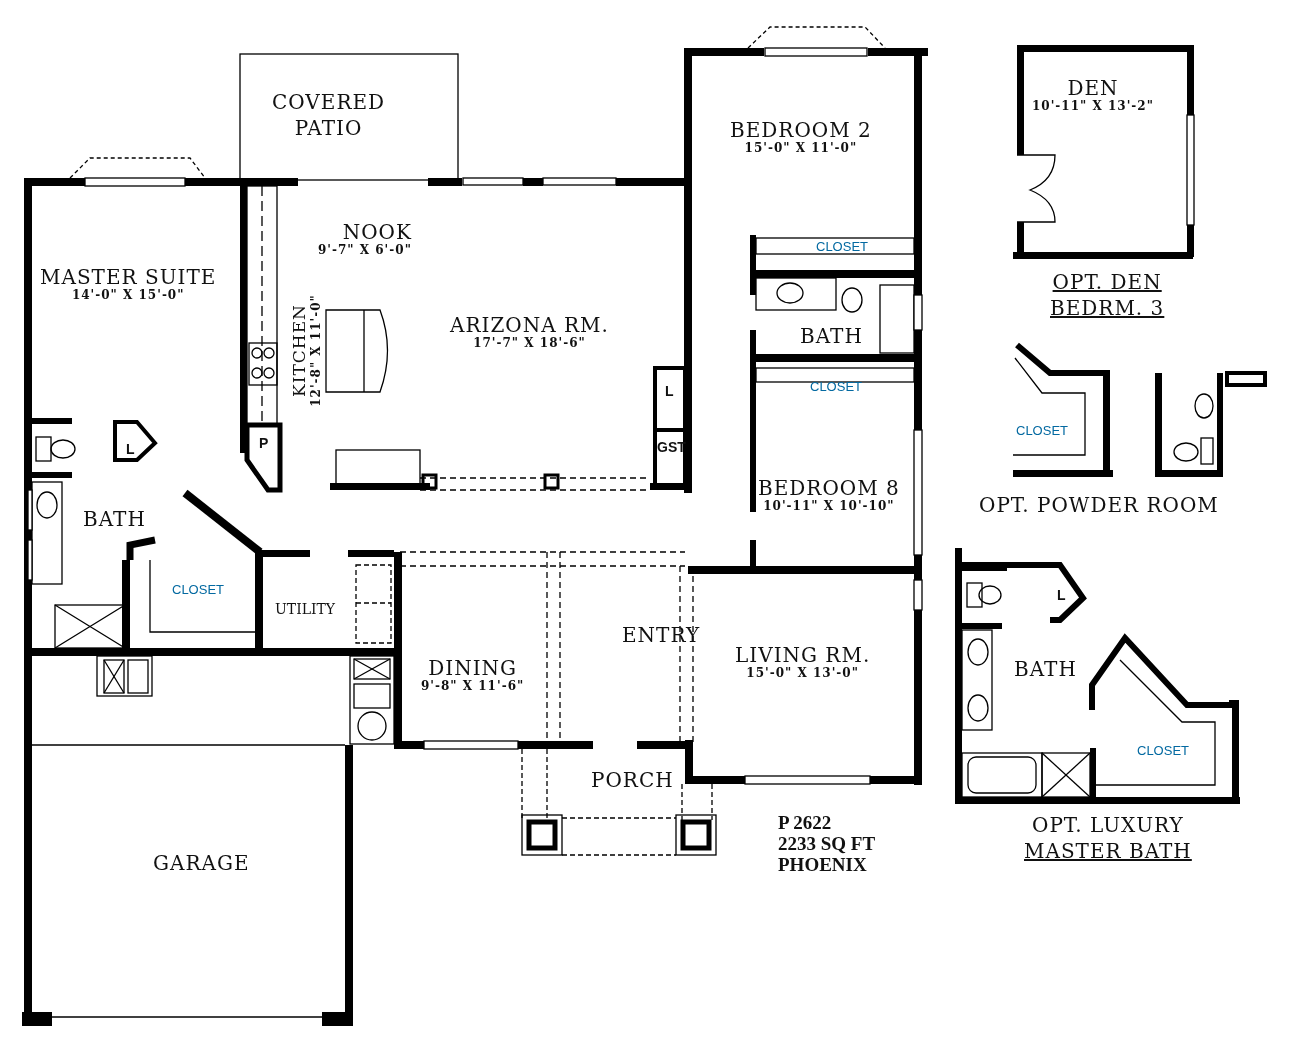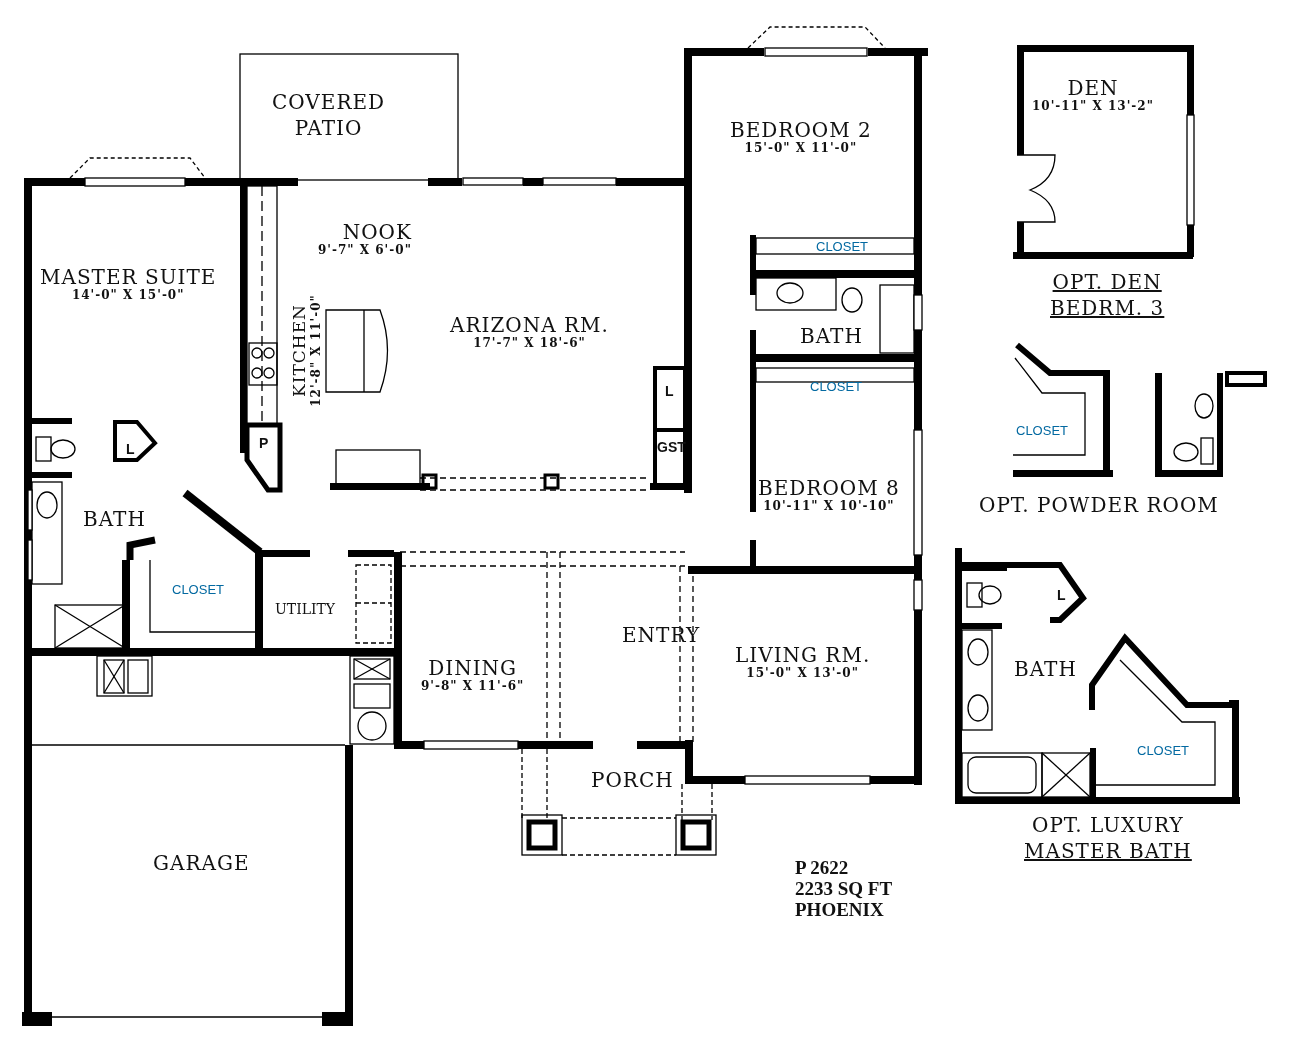--- a/index.html
+++ b/index.html
@@ -265,21 +265,21 @@
 </div>
 
 <div class="lbl room" style="left:567px;top:770px;margin-left:24px;">PORCH</div>
 <div class="lbl room" style="left:153px;top:853px;">GARAGE</div>
 
 <div class="lbl small" style="left:259px;top:436px;">P</div>
 <div class="lbl small" style="left:665px;top:384px;">L</div>
 <div class="lbl small" style="left:657px;top:440px;">GST</div>
 <div class="lbl small" style="left:126px;top:442px;">L</div>
 
-<div class="lbl info" style="left:795px;top:812px;margin-top:45px;">
+<div class="lbl info" style="left:778px;top:812px;">
   <div>P 2622</div>
   <div>2233 SQ FT</div>
   <div>PHOENIX</div>
 </div>
 
 <div class="lbl" style="left:1032px;top:78px;">
   <div class="room">DEN</div>
   <div class="dim">10'-11" X 13'-2"</div>
 </div>
 <div class="lbl room" style="left:1050px;top:272px;text-decoration:underline;">

